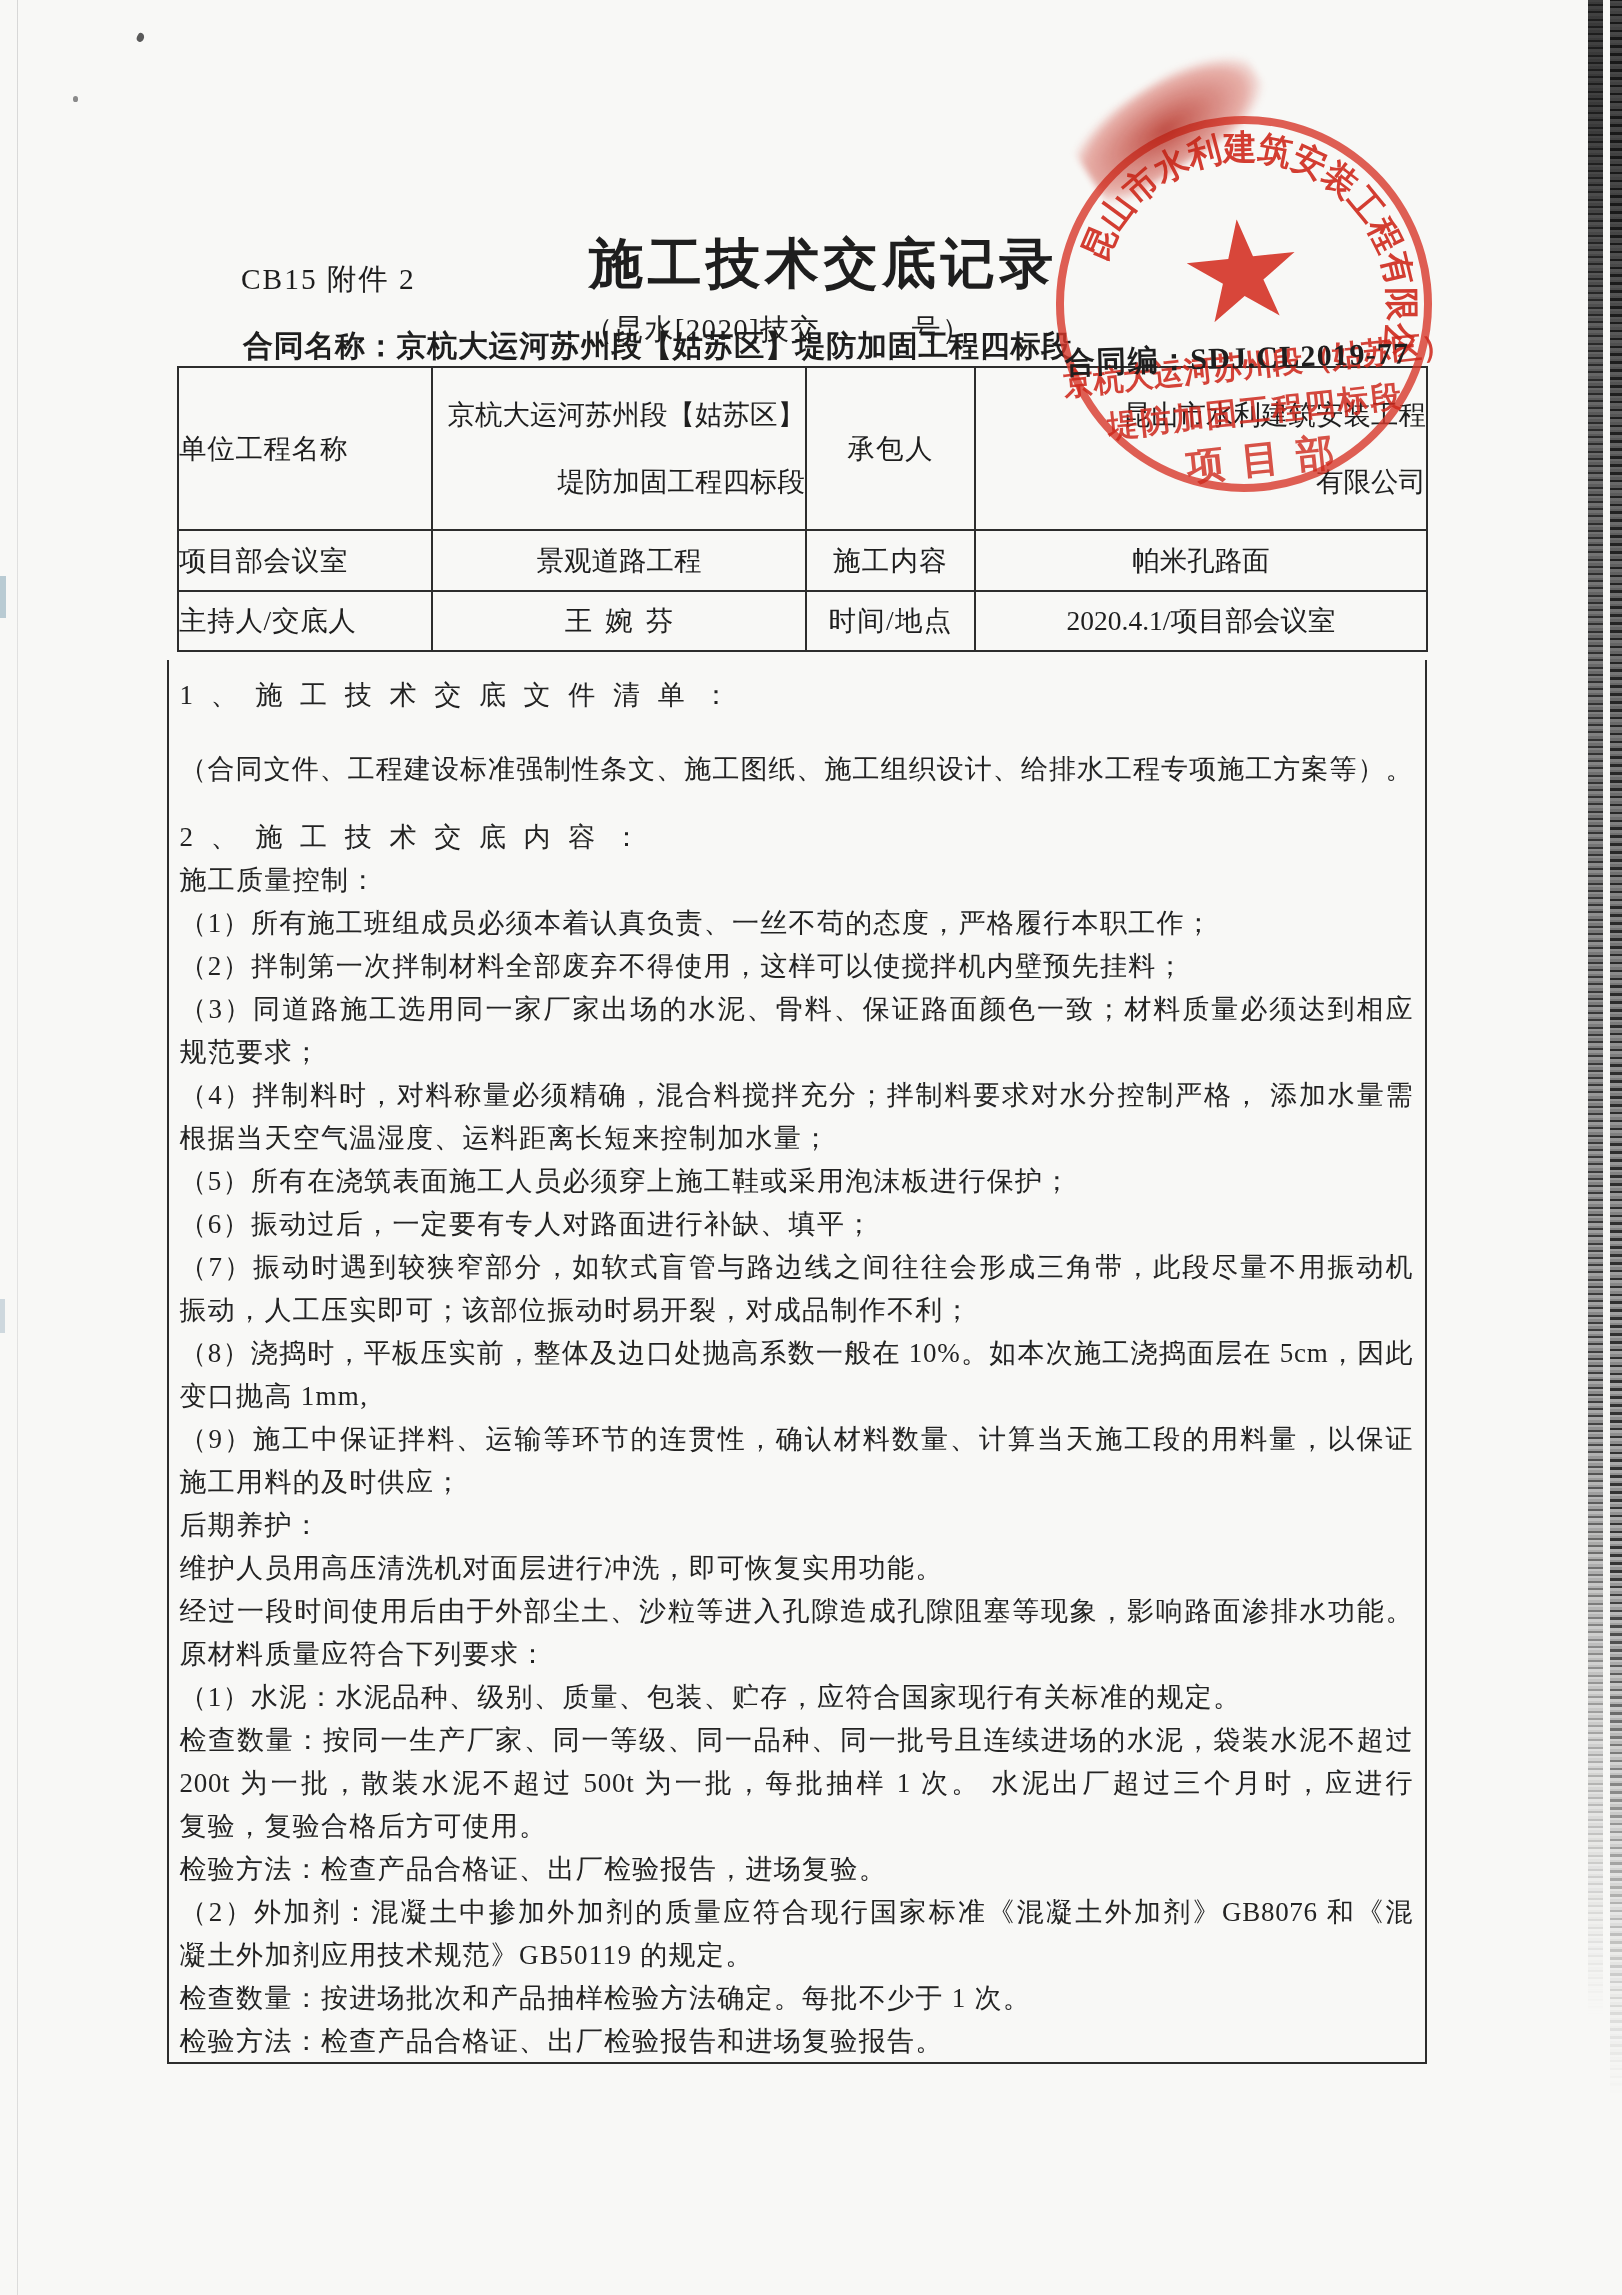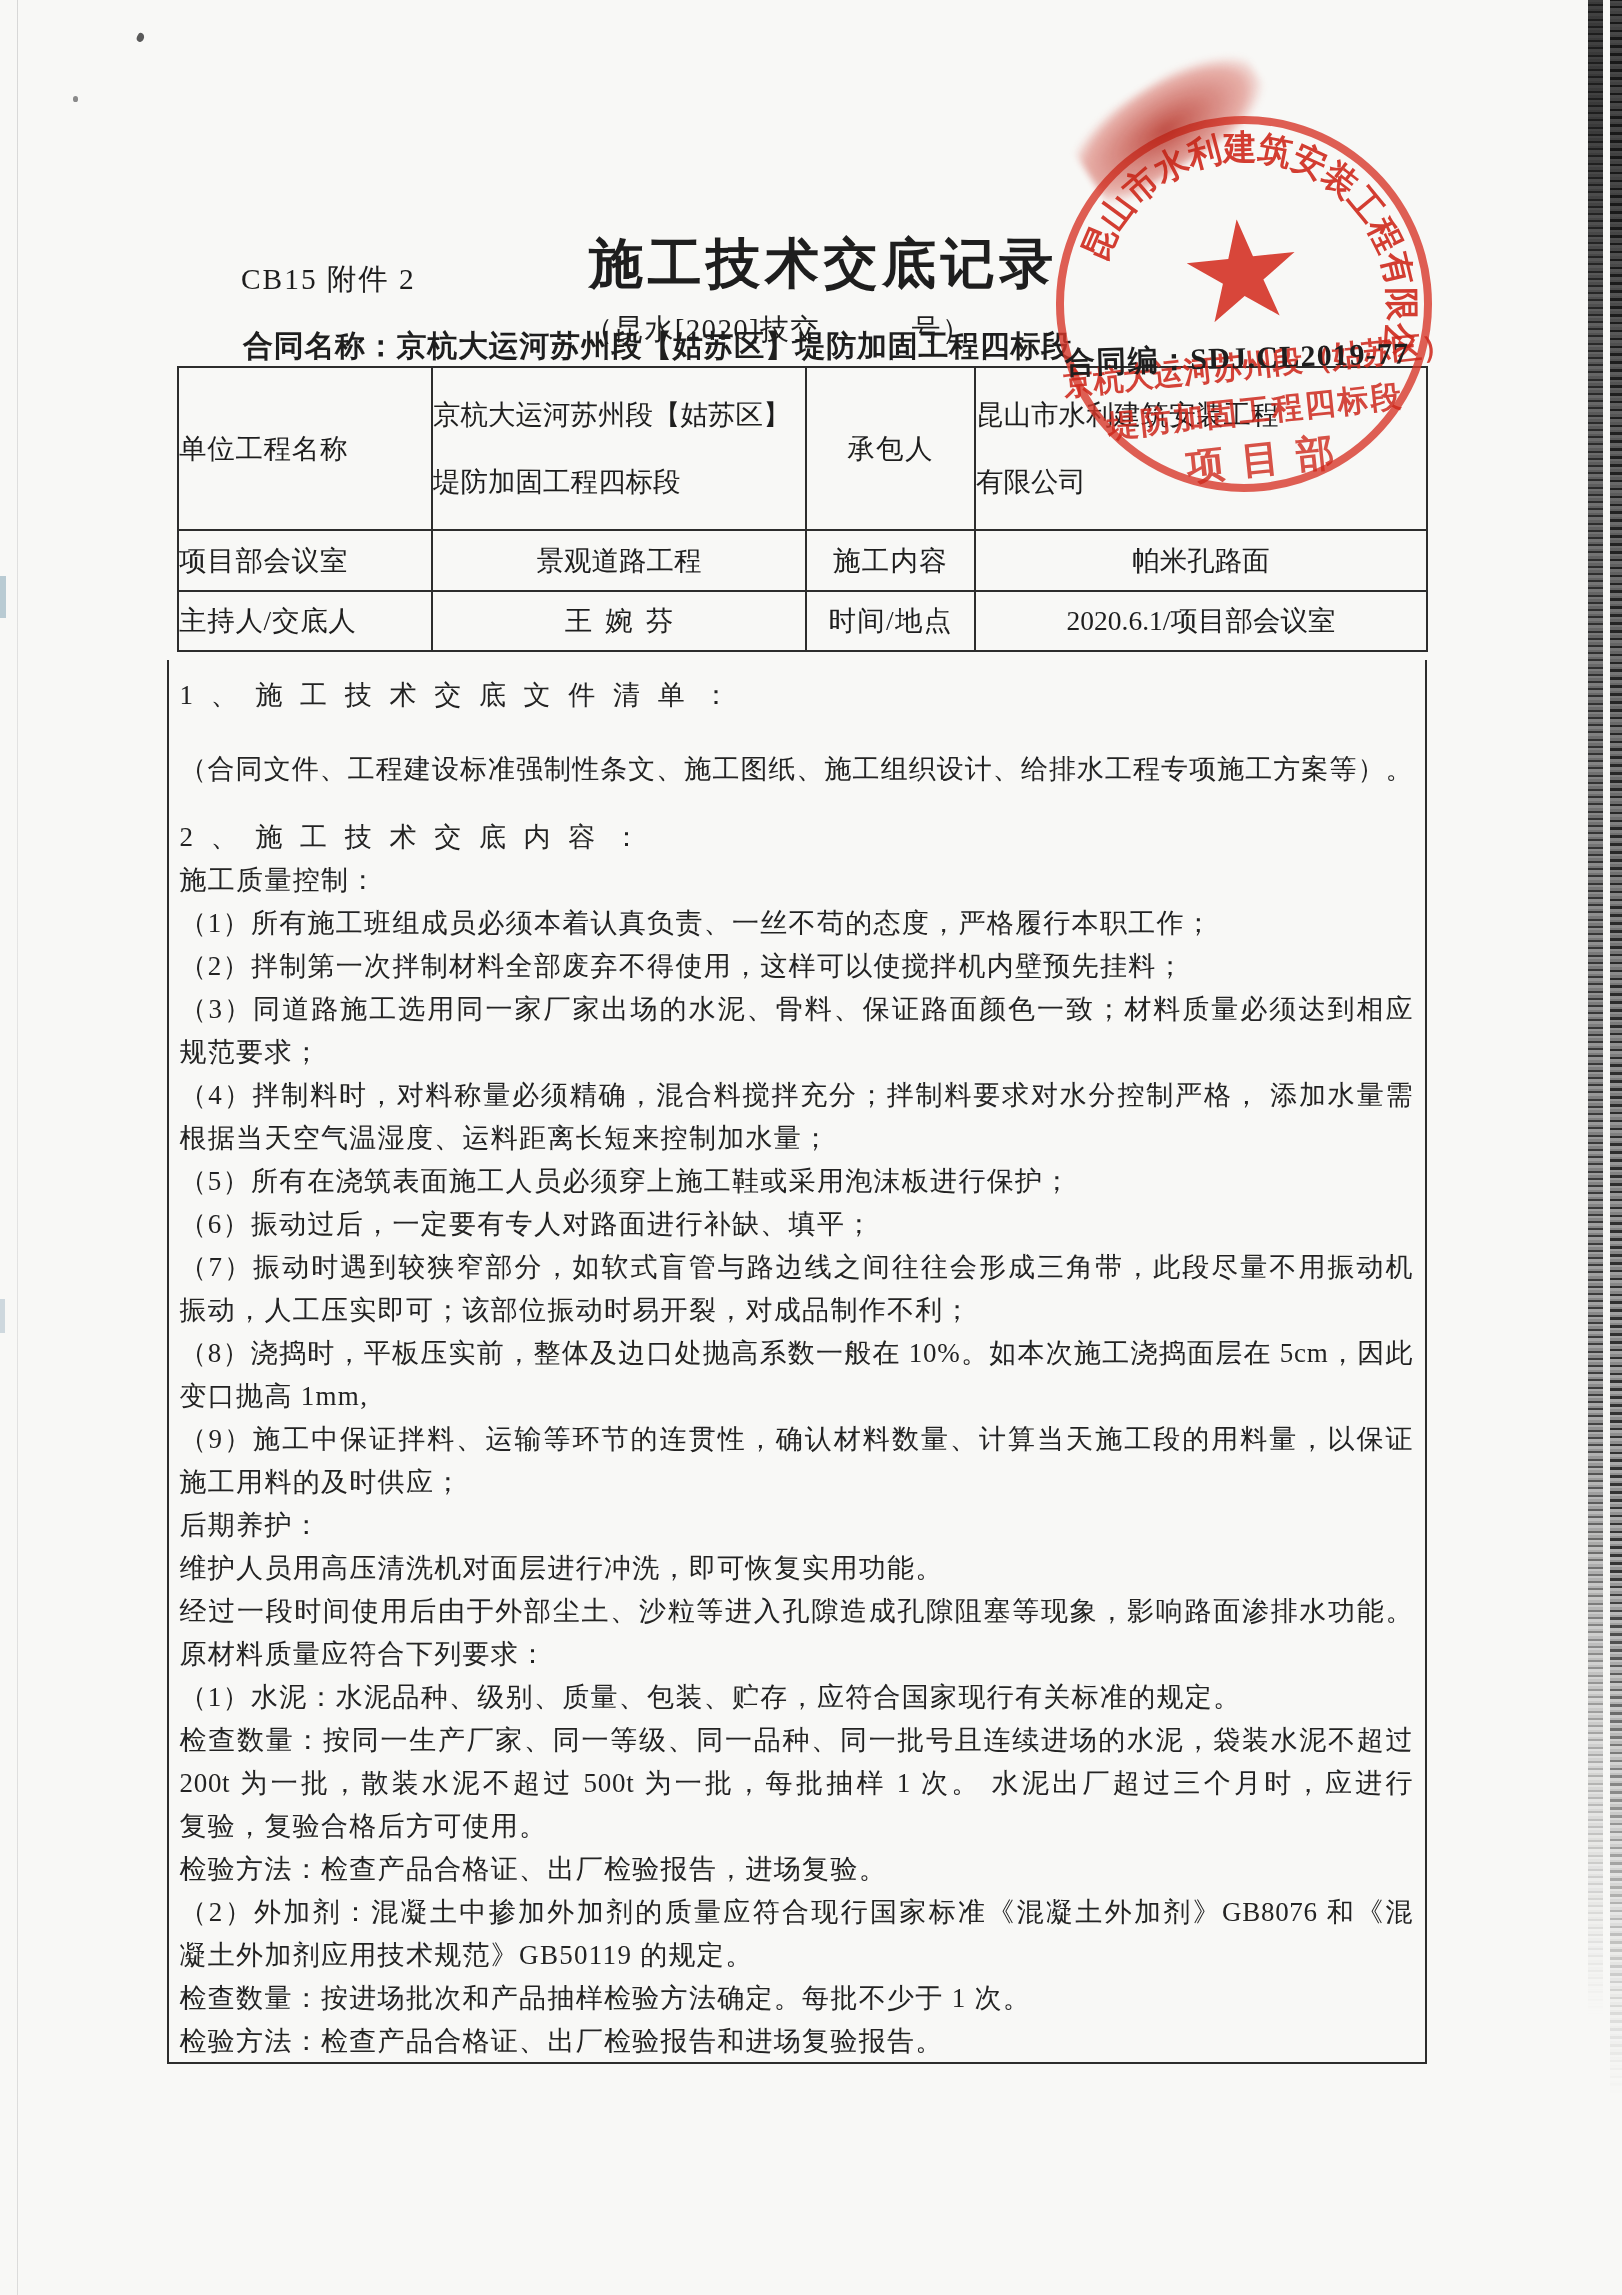--- a/index.html
+++ b/index.html
@@ -59,21 +59,21 @@
     filter:blur(3.3px); transform:rotate(-33deg); z-index:4; }
 
   
   .info-table { position:absolute; left:177px; top:366px; border-collapse:collapse; table-layout:fixed; z-index:2; }
   .info-table td { border:2.6px solid #2d2d2d; font-size:27.5px; padding:0; vertical-align:middle; background:transparent; }
   .col0 { width:254px; } .col1 { width:374px; } .col2 { width:169px; } .col3 { width:452px; }
   .row0 td { height:161px; } .row1 td { height:59px; } .row2 td { height:58px; }
   .cell-label { text-align:left; padding-left:17px; letter-spacing:0.7px; }
   .cell-label-c { text-align:center; letter-spacing:1.3px; }
   .cell-value { text-align:center; }
-  .two-line { display:flex; flex-direction:column; justify-content:center; gap:31px; height:100%; align-items:flex-start; }
+  .two-line { display:flex; flex-direction:column; justify-content:center; gap:31px; height:100%; align-items:flex-end; }
   .spaced-name { letter-spacing:13px; text-indent:13px; }
 
   
   .content-box { position:absolute; left:167px; top:660px; width:1260px; height:1404px;
     border:2.6px solid #2d2d2d; border-top:none; box-sizing:border-box; z-index:2; }
   .content-lines { padding:14.4px 11.8px 0 10.5px; font-size:27px; line-height:43px; color:#232323; }
   .ln { letter-spacing:1.3px; white-space:nowrap; }
   .ln.just { white-space:normal; text-align:justify; text-align-last:justify; letter-spacing:0.7px; }
   .ln.wide { letter-spacing:17.7px; }
   .ln.gap-a { margin-top:31px; }
@@ -142,21 +142,21 @@
     <tr class="row1">
       <td class="cell-label">项目部会议室</td>
       <td class="cell-value">景观道路工程</td>
       <td class="cell-label-c">施工内容</td>
       <td class="cell-value">帕米孔路面</td>
     </tr>
     <tr class="row2">
       <td class="cell-label">主持人/交底人</td>
       <td class="cell-value spaced-name">王婉芬</td>
       <td class="cell-label-c">时间/地点</td>
-      <td class="cell-value">2020.6.1/项目部会议室</td>
+      <td class="cell-value">2020.4.1/项目部会议室</td>
     </tr>
   </tbody>
     </table>
 
   <div class="content-box">
     <div class="content-lines">
       <div class="ln wide">1、施工技术交底文件清单：</div>
       <div class="ln just gap-a">（合同文件、工程建设标准强制性条文、施工图纸、施工组织设计、给排水工程专项施工方案等）。</div>
       <div class="ln wide gap-b">2、施工技术交底内容：</div>
       <div class="ln">施工质量控制：</div>

